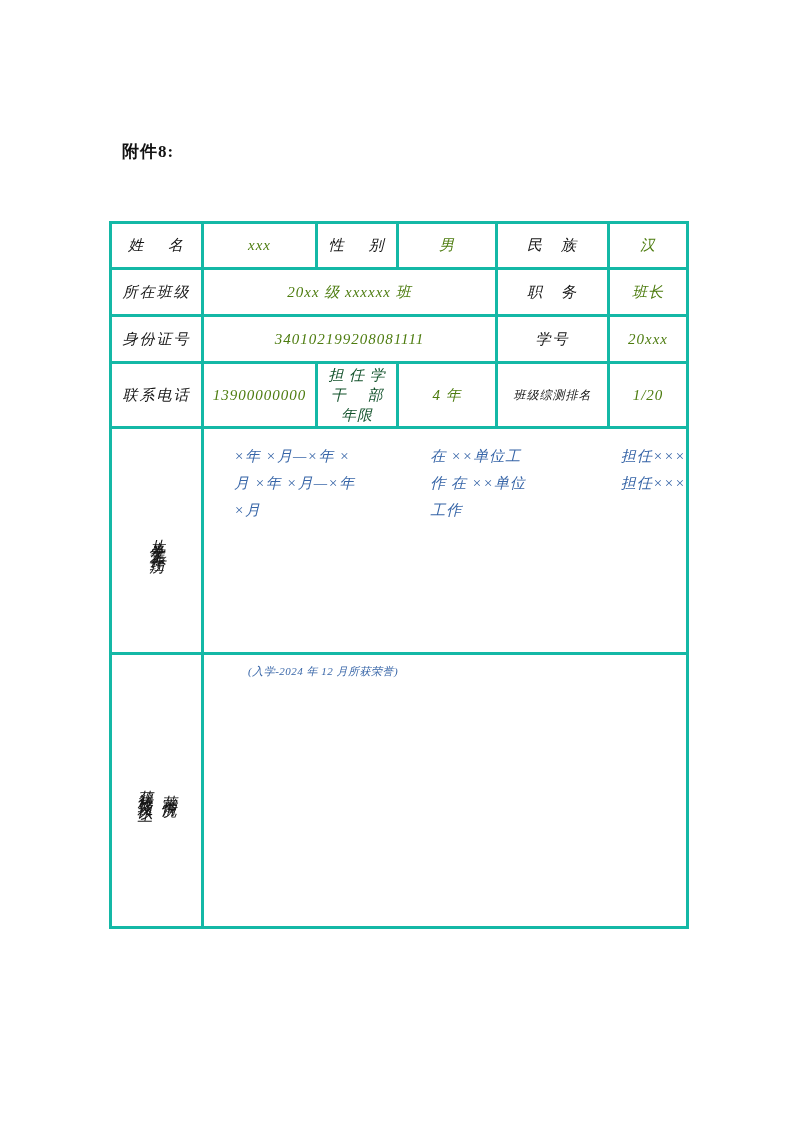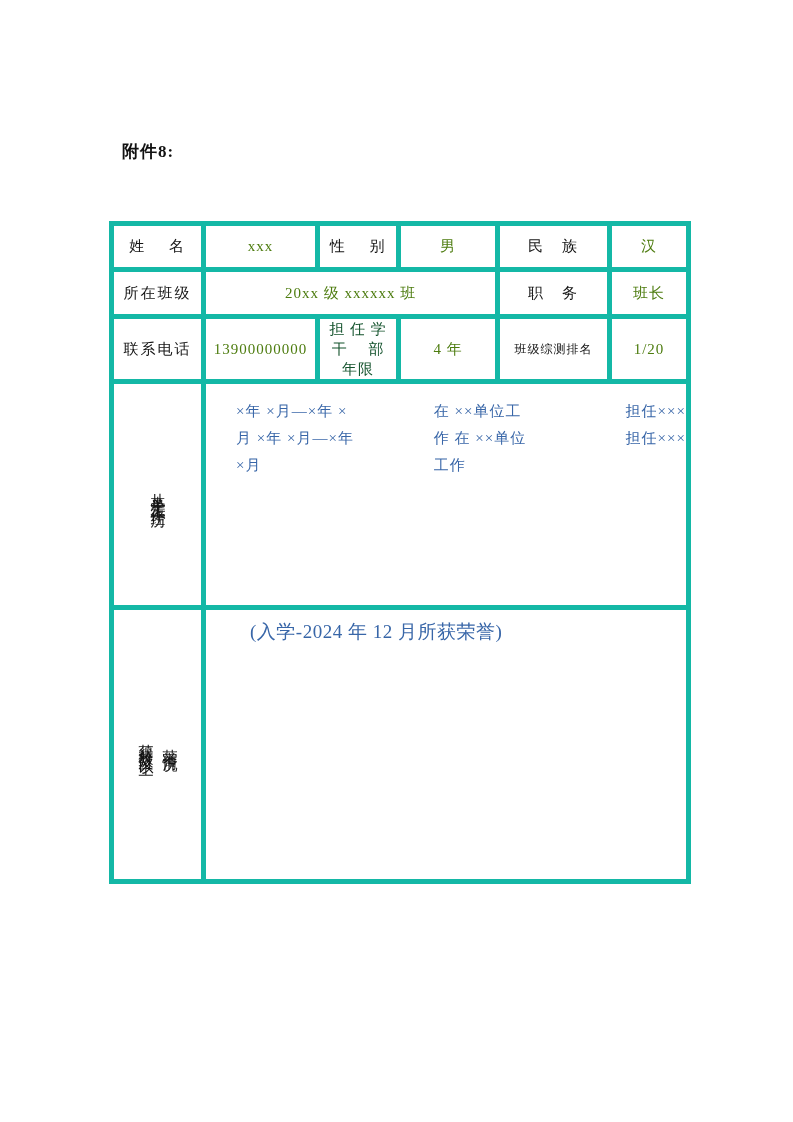--- a/index.html
+++ b/index.html
@@ -38,25 +38,26 @@
   }
   table.form-table {
     position: absolute;
     left: 109px;
     top: 221px;
     width: 578px;
     border-collapse: collapse;
     table-layout: fixed;
   }
   td {
-    border: 5px solid #14b8a6;
+    border: 3px solid #14b8a6;
     padding: 0;
     text-align: center;
     vertical-align: middle;
     overflow: hidden;
+    font-style: italic;
   }
   .lbl {
     color: #141414;
     font-size: 15px;
     letter-spacing: 2px;
   }
   .lbl-small {
     color: #141414;
     font-size: 12px;
     letter-spacing: 1px;
@@ -101,21 +102,21 @@
     line-height: 27px;
     font-size: 15px;
     color: #3866a8;
     letter-spacing: 1px;
   }
   .wc1 { width: 131px; }
   .wc2 { width: 125px; }
   .honor-text {
     display: block;
     padding: 9px 0 0 44px;
-    font-size: 19px;
+    font-size: 11px;
     color: #3866a8;
     letter-spacing: 0.5px;
   }
 </style>
 </head>
 <body>
 
 <div class="page">
 
   <div class="attachment">附件8:</div>
@@ -137,20 +138,26 @@
         <td class="lbl">性　 别</td>
         <td class="val">男</td>
         <td class="lbl">民　族</td>
         <td class="val">汉</td>
       </tr>
       <tr style="height:47px">
         <td class="lbl">所在班级</td>
         <td class="val" colspan="3">20xx 级 xxxxxx 班</td>
         <td class="lbl">职　务</td>
         <td class="val">班长</td>
+      </tr>
+      <tr style="height:47px">
+        <td class="lbl">身份证号</td>
+        <td class="val" colspan="3">340102199208081111</td>
+        <td class="lbl">学号</td>
+        <td class="val">20xxx</td>
       </tr>
       <tr style="height:65px">
         <td class="lbl">联系电话</td>
         <td class="val">13900000000</td>
         <td class="lbl-multi">担 任 学
 干　 部
 年限</td>
         <td class="val">4 年</td>
         <td class="lbl-small">班级综测排名</td>
         <td class="val">1/20</td>

